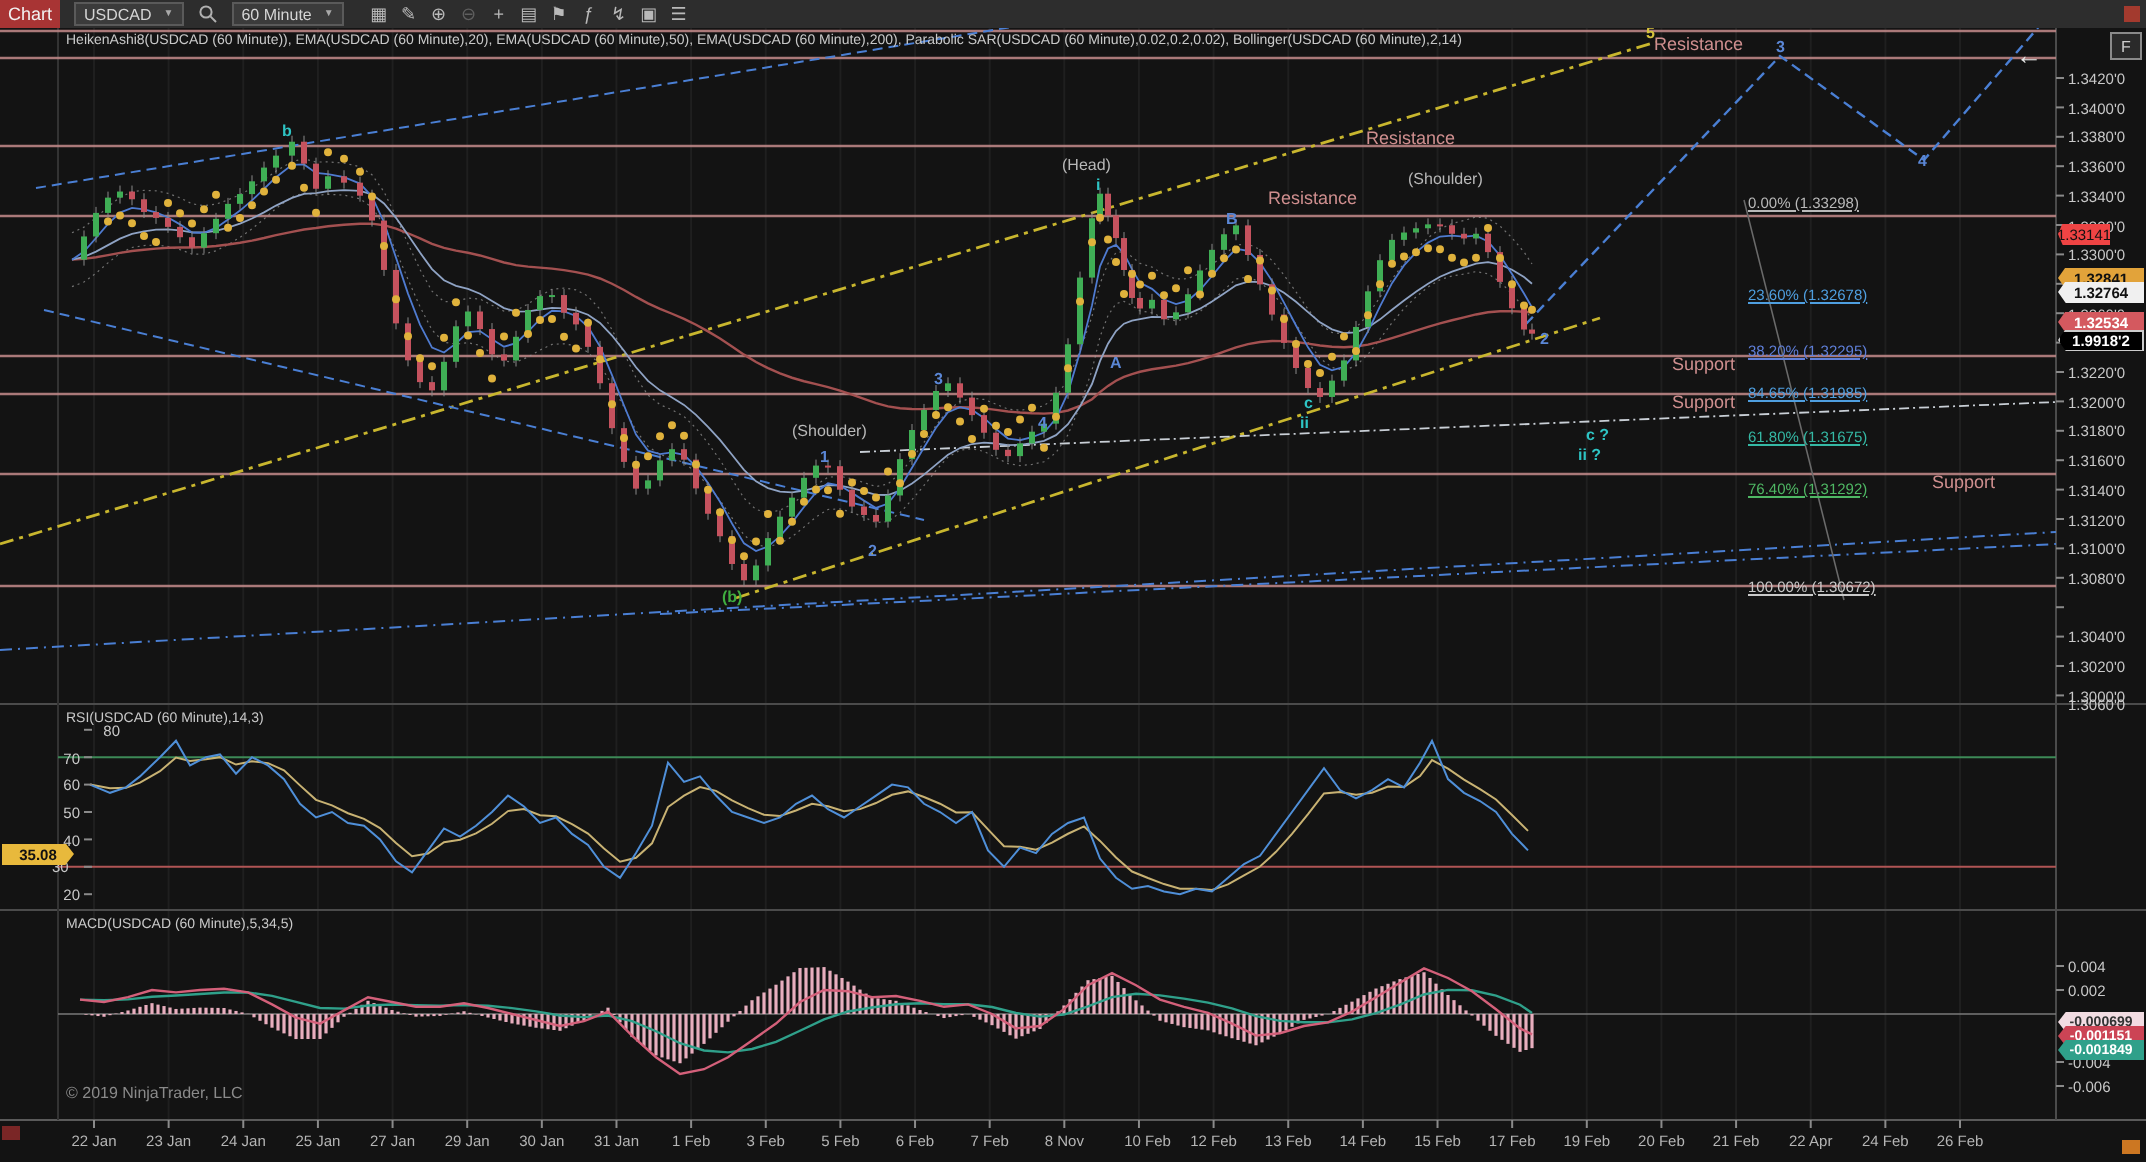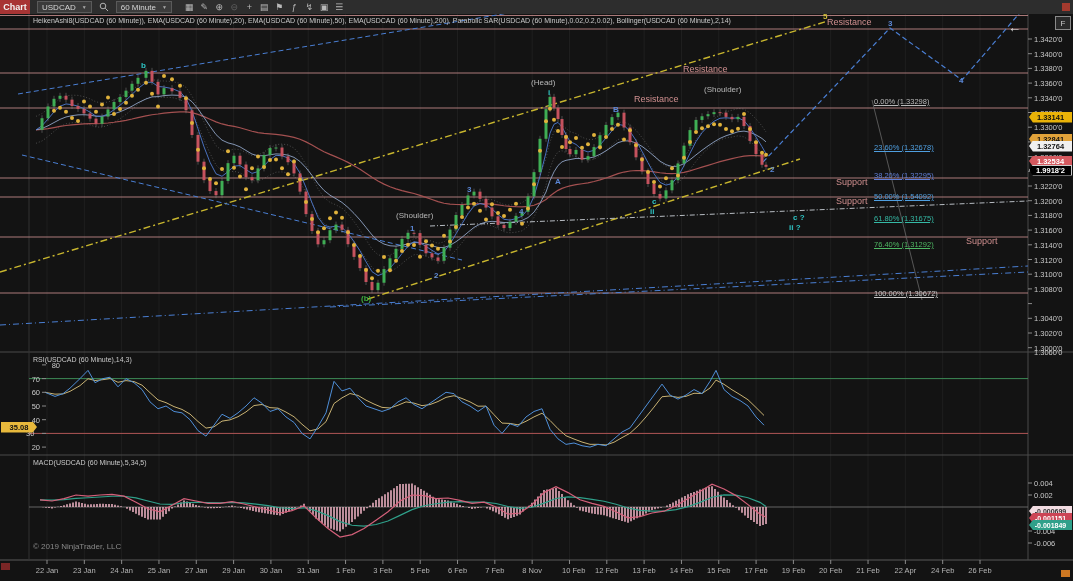--- a/index.html
+++ b/index.html
@@ -1,21 +1,21 @@
 <!DOCTYPE html>
 <html><head>
 <meta charset="utf-8">
 <style>
   html,body{margin:0;padding:0;background:#0d0d0d;}
   #app{position:relative;width:1073px;height:581px;background:#131313;overflow:hidden;
        font-family:"Liberation Sans",sans-serif;-webkit-font-smoothing:antialiased;}
   #topbar{position:absolute;left:0;top:0;width:1073px;height:14px;background:#2d2d2d;
           display:flex;align-items:center;z-index:30;}
   #tab-chart{width:30px;height:14px;background:#a83434;color:#f2f2f2;font-size:9px;
-             display:flex;align-items:center;justify-content:center;flex:0 0 auto;font-weight:bold;}
+             display:flex;align-items:center;justify-content:center;flex:0 0 auto;}
   .dd{height:10px;background:#3b3b3b;border:1px solid #5a5a5a;color:#d5d5d5;font-size:8px;
       display:flex;align-items:center;padding:0 4px;margin-left:7px;white-space:nowrap;}
   .dd .car{font-size:5px;color:#a9a9a9;margin-left:6px;}
   .tbicon{color:#b9b9b9;font-size:9px;width:15px;text-align:center;cursor:default;}
   .tbicon.dim{color:#5f5f5f;}
   #tb-icons{display:flex;margin-left:10px;align-items:center;}
   #labels{position:absolute;left:0;top:0;width:1073px;height:581px;z-index:20;pointer-events:none;}
   #labels div{pointer-events:auto;}
   .lbl{position:absolute;white-space:nowrap;}
   #chart-svg{position:absolute;left:0;top:0;z-index:10;}
@@ -852,29 +852,29 @@
       <div class="lbl" style="left: 1034px; top: 211.4px; font-size: 7.5px; color: rgb(201, 201, 201);">1.3180'0</div>
       <div class="lbl" style="left: 1034px; top: 226.1px; font-size: 7.5px; color: rgb(201, 201, 201);">1.3160'0</div>
       <div class="lbl" style="left: 1034px; top: 240.8px; font-size: 7.5px; color: rgb(201, 201, 201);">1.3140'0</div>
       <div class="lbl" style="left: 1034px; top: 255.5px; font-size: 7.5px; color: rgb(201, 201, 201);">1.3120'0</div>
       <div class="lbl" style="left: 1034px; top: 270.2px; font-size: 7.5px; color: rgb(201, 201, 201);">1.3100'0</div>
       <div class="lbl" style="left: 1034px; top: 284.9px; font-size: 7.5px; color: rgb(201, 201, 201);">1.3080'0</div>
       <div class="lbl" style="left: 1034px; top: 299.6px; font-size: 7.5px; color: rgb(201, 201, 201); margin-top: 48px;">1.3060'0</div>
       <div class="lbl" style="left: 1034px; top: 314.3px; font-size: 7.5px; color: rgb(201, 201, 201);">1.3040'0</div>
       <div class="lbl" style="left: 1034px; top: 329px; font-size: 7.5px; color: rgb(201, 201, 201);">1.3020'0</div>
       <div class="lbl" style="left: 1034px; top: 343.7px; font-size: 7.5px; color: rgb(201, 201, 201);">1.3000'0</div>
-      <div class="lbl" style="left: 1029px; top: 111.5px; width: 43px; height: 11px; background: #eab308; color: rgb(17, 17, 17); font-size: 7.5px; font-weight: bold; display: flex; align-items: center; justify-content: center; clip-path: polygon(0px 50%, 9% 0px, 100% 0px, 100% 100%, 9% 100%);">1.33141</div>
+      <div class="lbl" style="left: 1029px; top: 111.5px; width: 26px; height: 11px; background: #ef4444; color: rgb(17, 17, 17); font-size: 7.5px; font-weight: normal; display: flex; align-items: center; justify-content: center; clip-path: polygon(0px 50%, 9% 0px, 100% 0px, 100% 100%, 9% 100%);">1.33141</div>
       <div class="lbl" style="left: 1029px; top: 133.5px; width: 43px; height: 11px; background: rgb(226, 163, 58); color: rgb(17, 17, 17); font-size: 7.5px; font-weight: bold; display: flex; align-items: center; justify-content: center; clip-path: polygon(0px 50%, 9% 0px, 100% 0px, 100% 100%, 9% 100%);">1.32841</div>
       <div class="lbl" style="left: 1029px; top: 140.5px; width: 43px; height: 11px; background: rgb(240, 240, 240); color: rgb(17, 17, 17); font-size: 7.5px; font-weight: bold; display: flex; align-items: center; justify-content: center; clip-path: polygon(0px 50%, 9% 0px, 100% 0px, 100% 100%, 9% 100%);">1.32764</div>
       <div class="lbl" style="left: 1029px; top: 155.5px; width: 43px; height: 11px; background: rgb(212, 89, 95); color: rgb(255, 255, 255); font-size: 7.5px; font-weight: bold; display: flex; align-items: center; justify-content: center; clip-path: polygon(0px 50%, 9% 0px, 100% 0px, 100% 100%, 9% 100%);">1.32534</div>
       <div class="lbl" style="left: 1029px; top: 164.5px; width: 43px; height: 11px; background: rgb(0, 0, 0); color: rgb(255, 255, 255); font-size: 7.5px; font-weight: bold; display: flex; align-items: center; justify-content: center; clip-path: polygon(0px 50%, 9% 0px, 100% 0px, 100% 100%, 9% 100%); box-shadow: rgb(204, 204, 204) 0px 0px 0px 1px inset;">1.9918'2</div>
       <div class="lbl" style="left: 874px; top: 97px; font-size: 7.5px; color: rgb(185, 185, 185); text-decoration: underline;">0.00% (1.33298)</div>
       <div class="lbl" style="left: 874px; top: 143px; font-size: 7.5px; color: rgb(79, 159, 224); text-decoration: underline;">23.60% (1.32678)</div>
       <div class="lbl" style="left: 874px; top: 171px; font-size: 7.5px; color: rgb(95, 127, 217); text-decoration: underline;">38.20% (1.32295)</div>
-      <div class="lbl" style="left: 874px; top: 192px; font-size: 7.5px; color: rgb(79, 159, 224); text-decoration: underline;">50.00% (1.54092)</div>
+      <div class="lbl" style="left: 874px; top: 192px; font-size: 7.5px; color: rgb(79, 159, 224); text-decoration: underline;">84.65% (1.31985)</div>
       <div class="lbl" style="left: 874px; top: 214px; font-size: 7.5px; color: rgb(53, 185, 165); text-decoration: underline;">61.80% (1.31675)</div>
       <div class="lbl" style="left: 874px; top: 240px; font-size: 7.5px; color: rgb(79, 184, 100); text-decoration: underline;">76.40% (1.31292)</div>
       <div class="lbl" style="left: 874px; top: 289px; font-size: 7.5px; color: rgb(201, 201, 201); text-decoration: underline;">100.00% (1.30672)</div>
       <div class="lbl" style="left: 827px; top: 17px; font-size: 9px; color: rgb(207, 143, 143);">Resistance</div>
       <div class="lbl" style="left: 683px; top: 64px; font-size: 9px; color: rgb(207, 143, 143);">Resistance</div>
       <div class="lbl" style="left: 634px; top: 94px; font-size: 9px; color: rgb(207, 143, 143);">Resistance</div>
       <div class="lbl" style="left: 836px; top: 177px; font-size: 9px; color: rgb(207, 143, 143);">Support</div>
       <div class="lbl" style="left: 836px; top: 196px; font-size: 9px; color: rgb(207, 143, 143);">Support</div>
       <div class="lbl" style="left: 966px; top: 236px; font-size: 9px; color: rgb(207, 143, 143);">Support</div>
       <div class="lbl" style="left: 531px; top: 78px; font-size: 8px; color: rgb(184, 184, 184);">(Head)</div>

